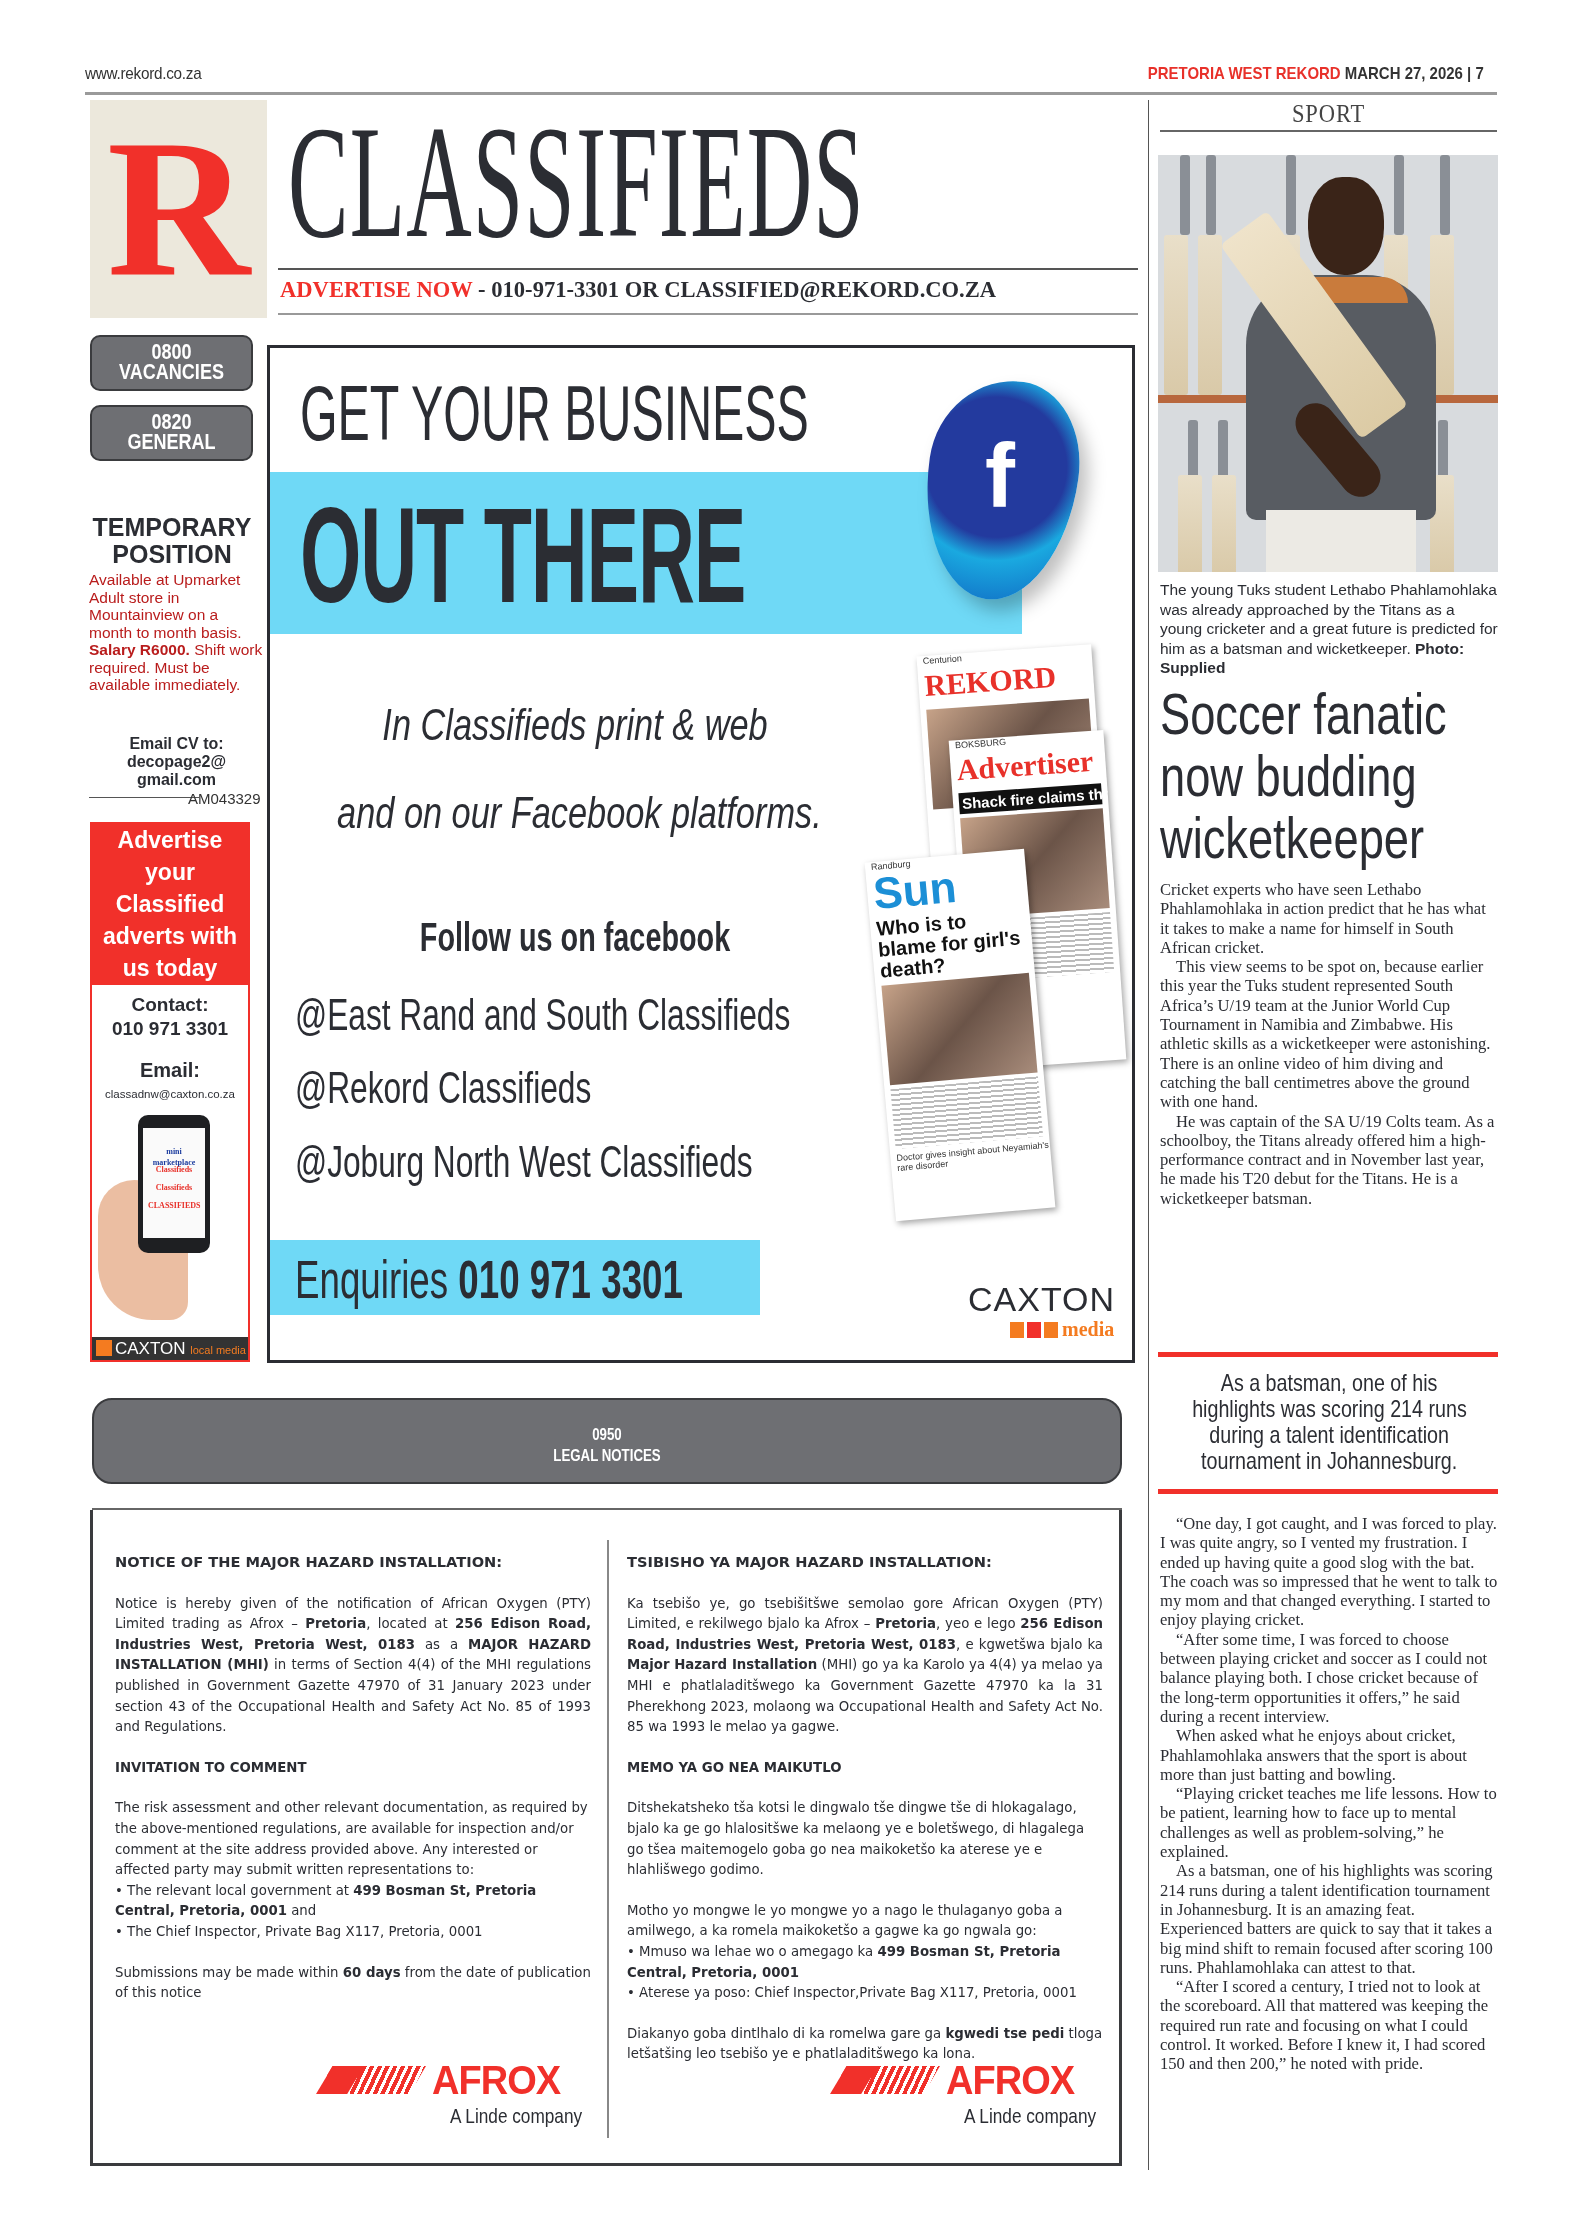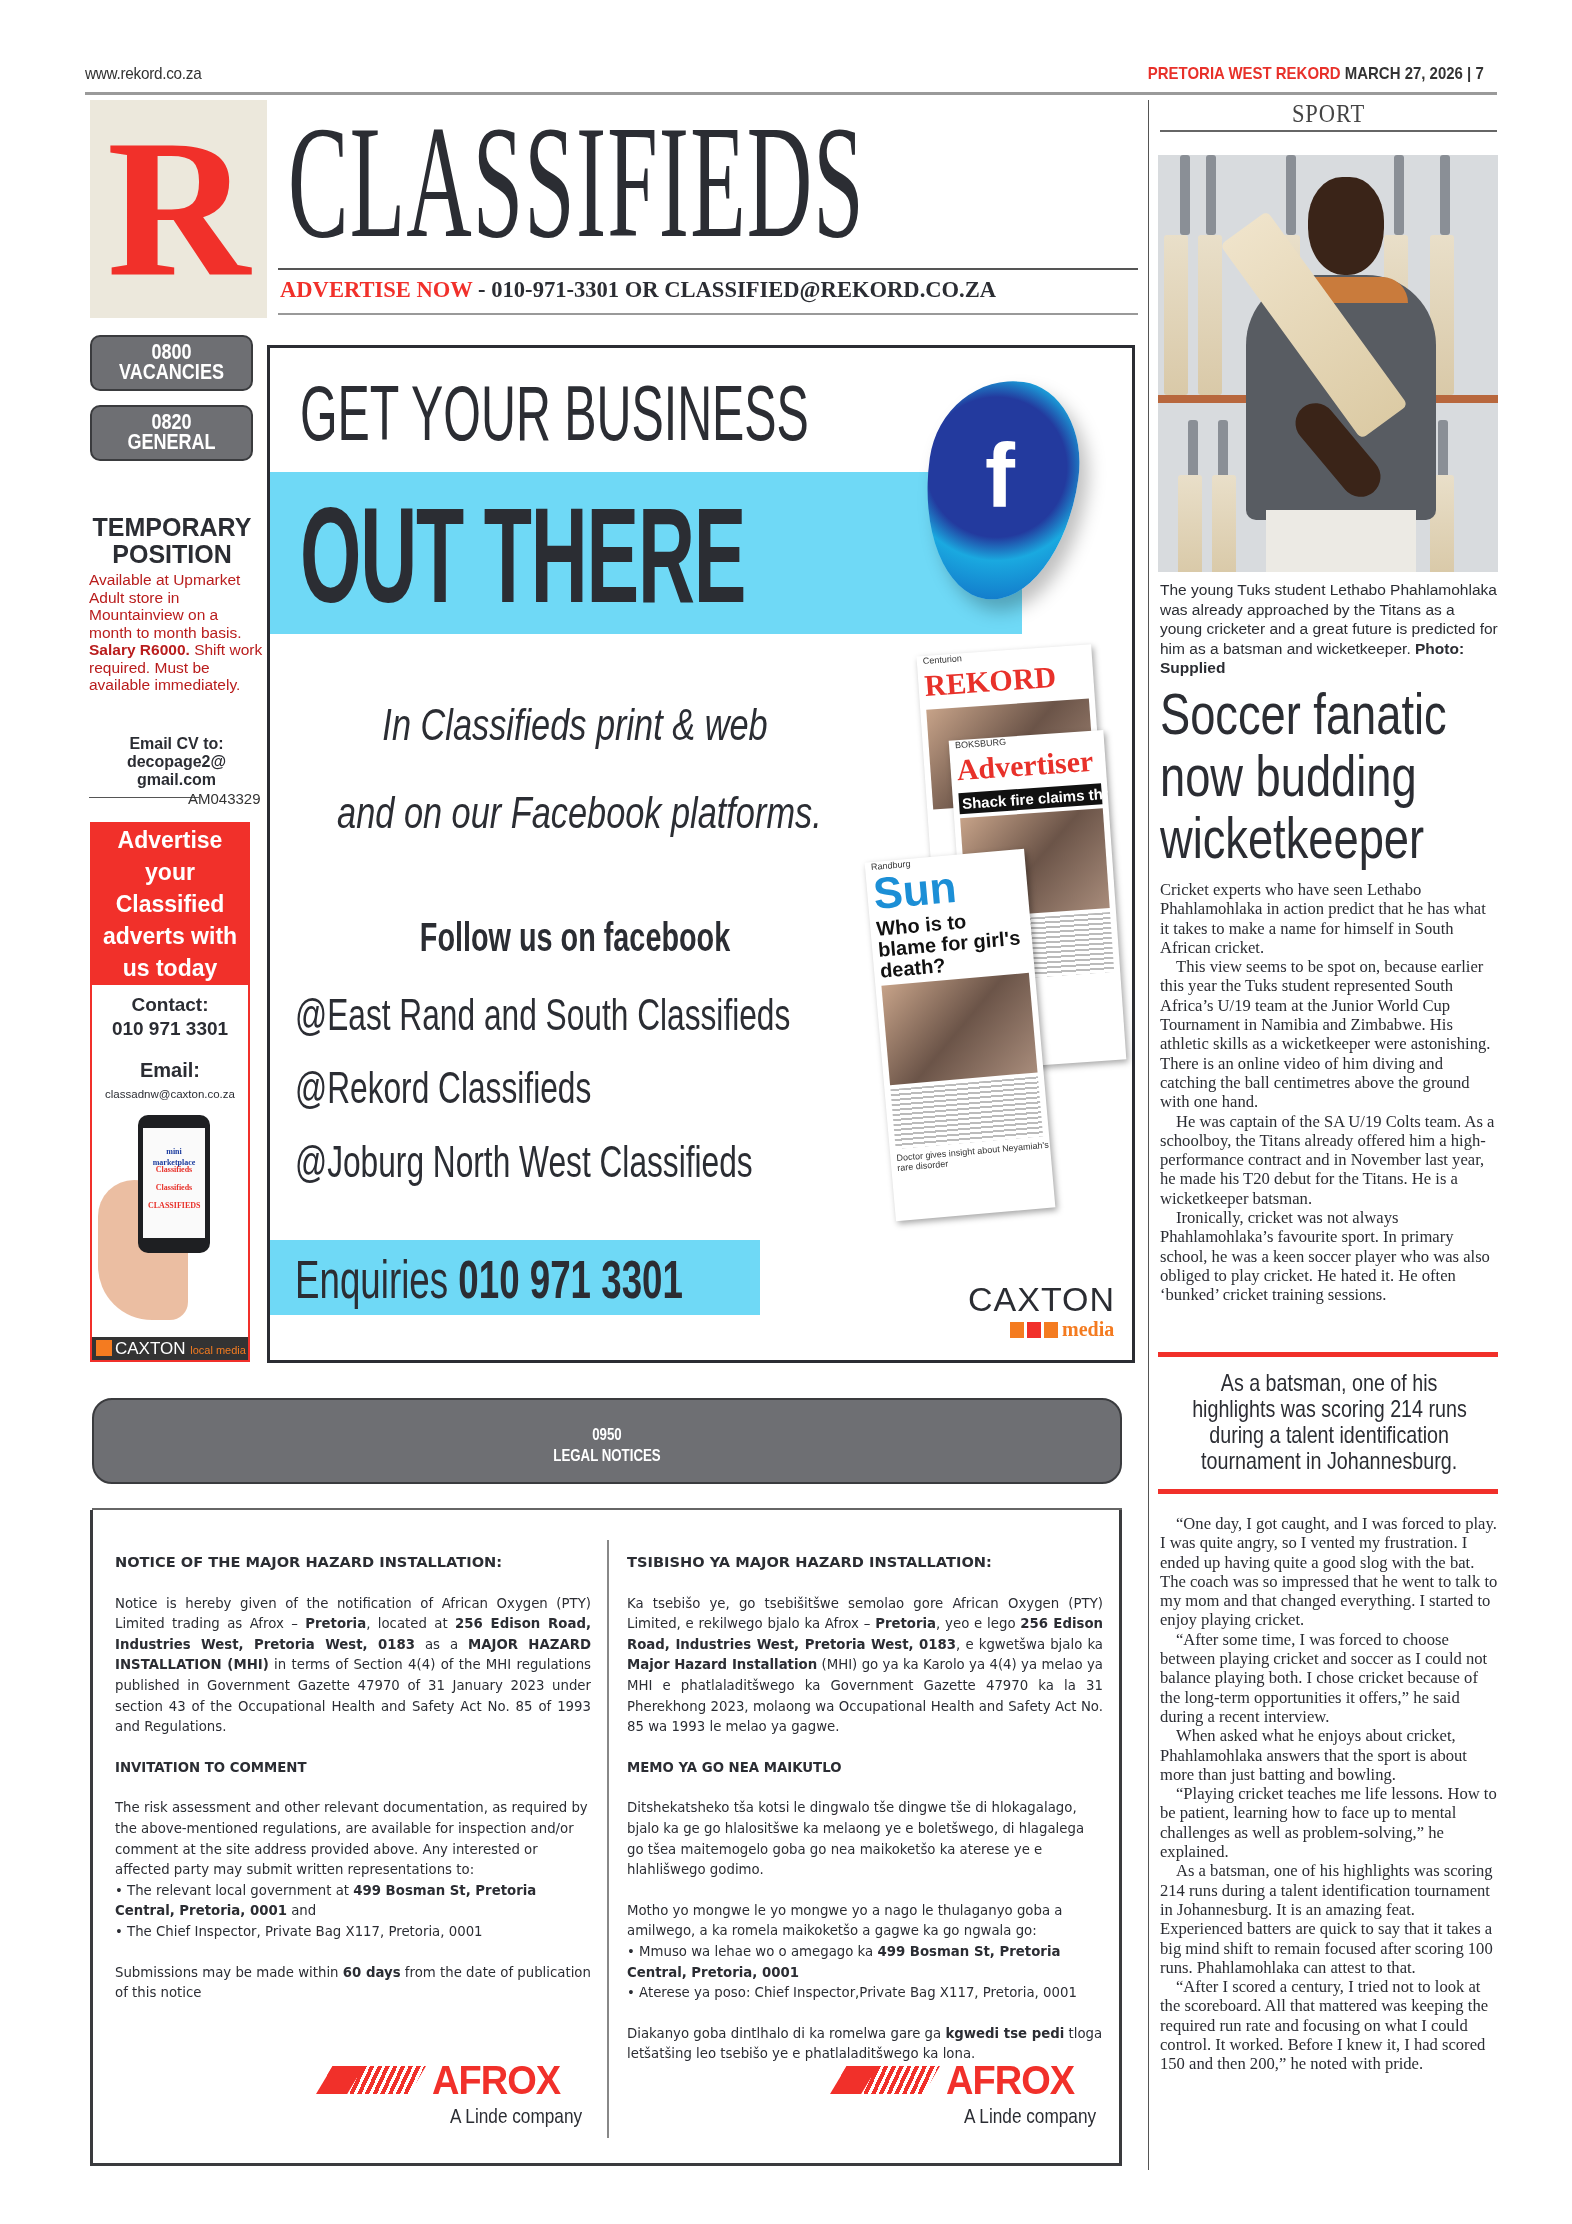--- a/index.html
+++ b/index.html
@@ -336,21 +336,20 @@
 <div class="abs headline">
   <div>Soccer fanatic</div>
   <div>now budding</div>
   <div>wicketkeeper</div>
 </div>
 
 <div class="abs body-text body-1">
   <p class="first">Cricket experts who have seen Lethabo Phahlamohlaka in action predict that he has what it takes to make a name for himself in South African cricket.</p>
   <p>This view seems to be spot on, because earlier this year the Tuks student represented South Africa’s U/19 team at the Junior World Cup Tournament in Namibia and Zimbabwe. His athletic skills as a wicketkeeper were astonishing. There is an online video of him diving and catching the ball centimetres above the ground with one hand.</p>
   <p>He was captain of the SA U/19 Colts team. As a schoolboy, the Titans already offered him a high-performance contract and in November last year, he made his T20 debut for the Titans. He is a wicketkeeper batsman.</p>
-  <p>Ironically, cricket was not always Phahlamohlaka’s favourite sport. In primary school, he was a keen soccer player who was also obliged to play cricket. He hated it. He often ‘bunked’ cricket training sessions.</p>
 </div>
 
 <div class="abs pull-rule pull-rule1"></div>
 <div class="abs pull-quote">
   <span>As a batsman, one of his</span><br>
   <span>highlights was scoring 214 runs</span><br>
   <span>during a talent identification</span><br>
   <span>tournament in Johannesburg.</span>
 </div>
 <div class="abs pull-rule pull-rule2"></div>

